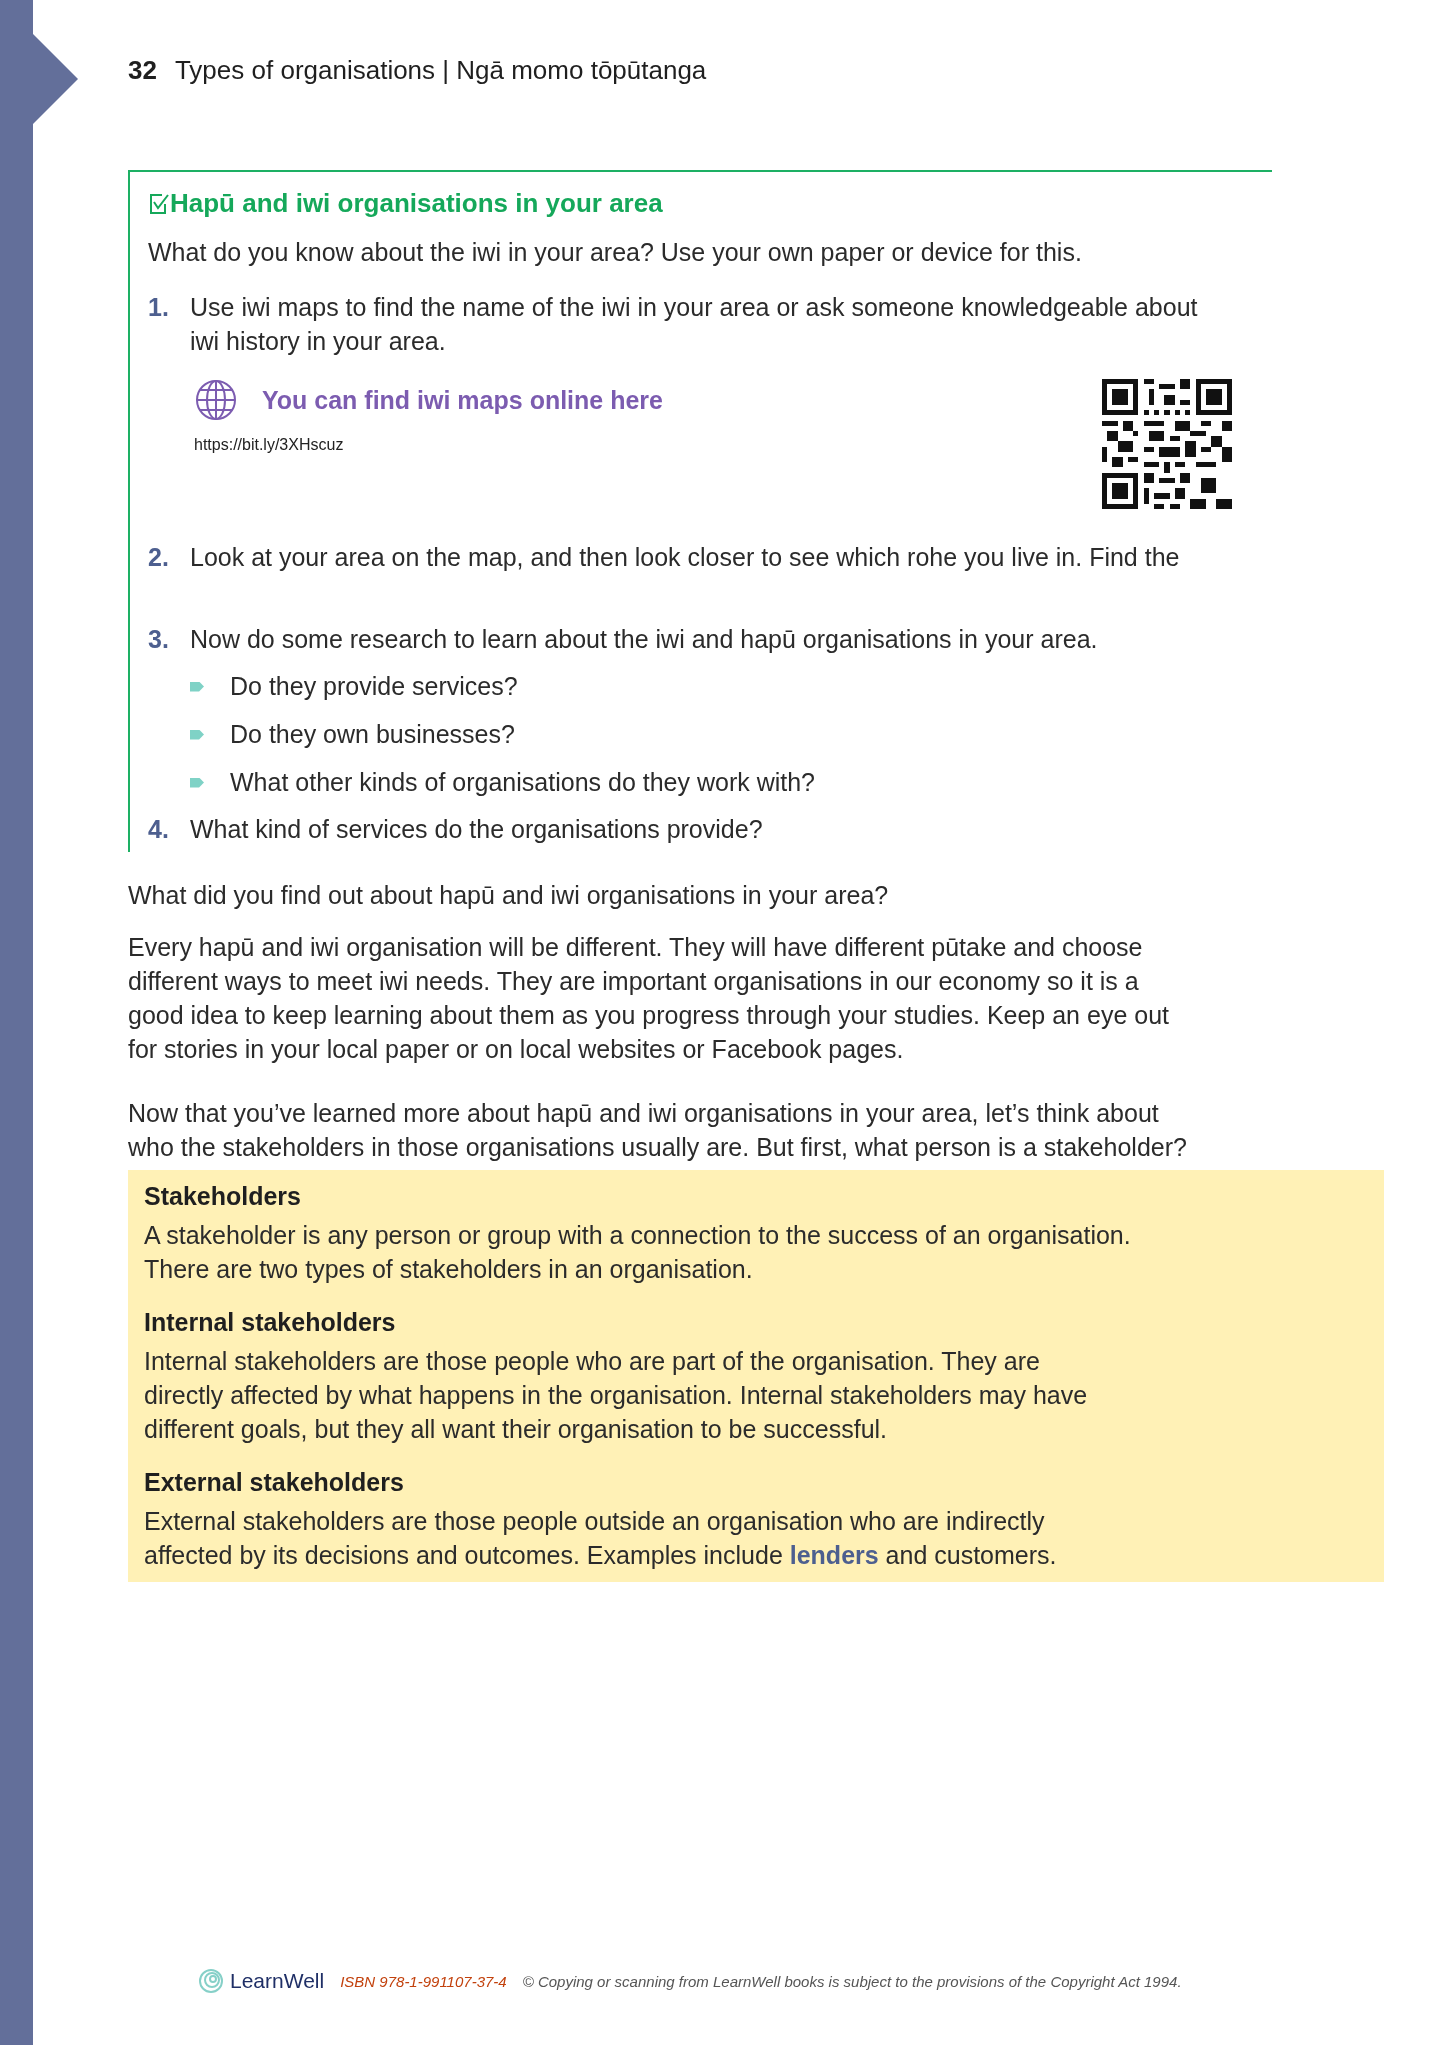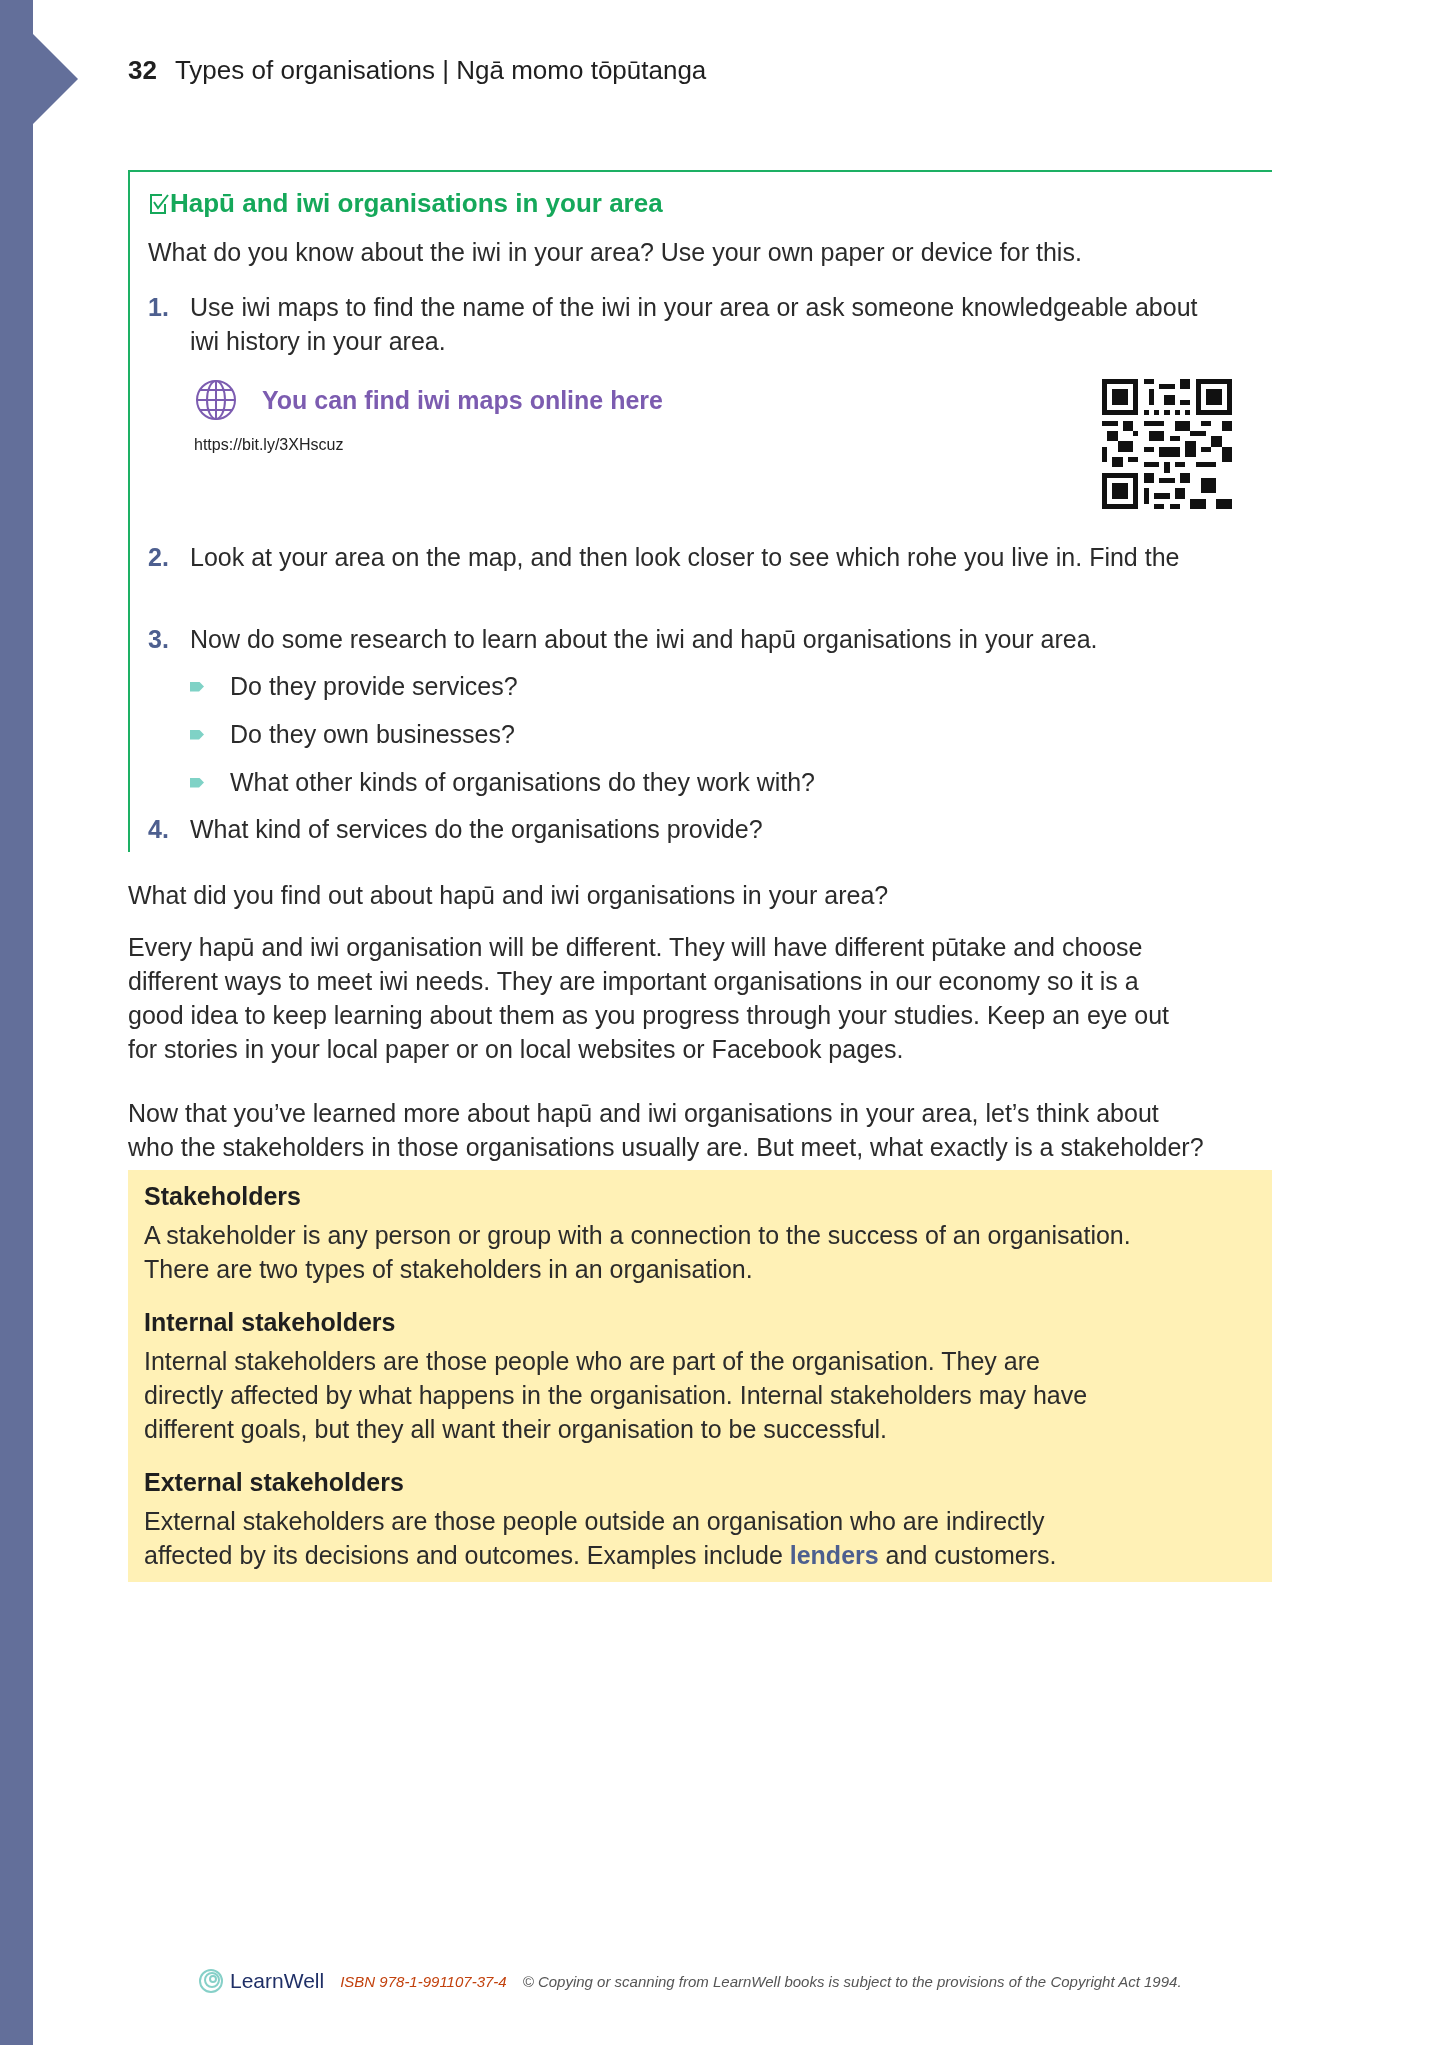--- a/index.html
+++ b/index.html
@@ -53,21 +53,21 @@
 
   .bullet { position: absolute; left: 60px; font-size: 25px; display: flex; align-items: center; }
   .bullet-icon {
     width: 14px; height: 10px; background: #7fd2c6; margin-right: 26px;
     clip-path: polygon(0 0, 65% 0, 100% 50%, 65% 100%, 0 100%);
   }
 
   .para { position: absolute; left: 128px; width: 1150px; font-size: 25px; line-height: 34px; }
 
   .callout {
-    position: absolute; left: 128px; top: 1170px; width: 1144px; height: 412px;
+    position: absolute; left: 128px; top: 1170px; width: 1256px; height: 412px;
     background: #fff1b6;
   }
   .callout .h { position: absolute; left: 16px; font-size: 25px; font-weight: bold; color: #1f1f1f; }
   .callout .t { position: absolute; left: 16px; width: 1100px; font-size: 25px; line-height: 34px; }
   .kw { color: #4d5f8f; font-weight: bold; }
 
   .footer {
     position: absolute; left: 198px; top: 1968px; display: flex; align-items: center;
     font-size: 15px;
   }
@@ -206,21 +206,21 @@
 
 <div class="para" style="top:930px;">
   <div>Every hapū and iwi organisation will be different. They will have different pūtake and choose</div>
   <div>different ways to meet iwi needs. They are important organisations in our economy so it is a</div>
   <div>good idea to keep learning about them as you progress through your studies. Keep an eye out</div>
   <div>for stories in your local paper or on local websites or Facebook pages.</div>
 </div>
 
 <div class="para" style="top:1084px;margin-top:12px;">
   <div>Now that you’ve learned more about hapū and iwi organisations in your area, let’s think about</div>
-  <div>who the stakeholders in those organisations usually are. But meet, what exactly is a stakeholder?</div>
+  <div>who the stakeholders in those organisations usually are. But first, what person is a stakeholder?</div>
 </div>
 
 <div class="callout">
   <div class="h" style="top:12px;">Stakeholders</div>
   <div class="t" style="top:48px;">
     <div>A stakeholder is any person or group with a connection to the success of an organisation.</div>
     <div>There are two types of stakeholders in an organisation.</div>
   </div>
   <div class="h" style="top:138px;">Internal stakeholders</div>
   <div class="t" style="top:174px;">

